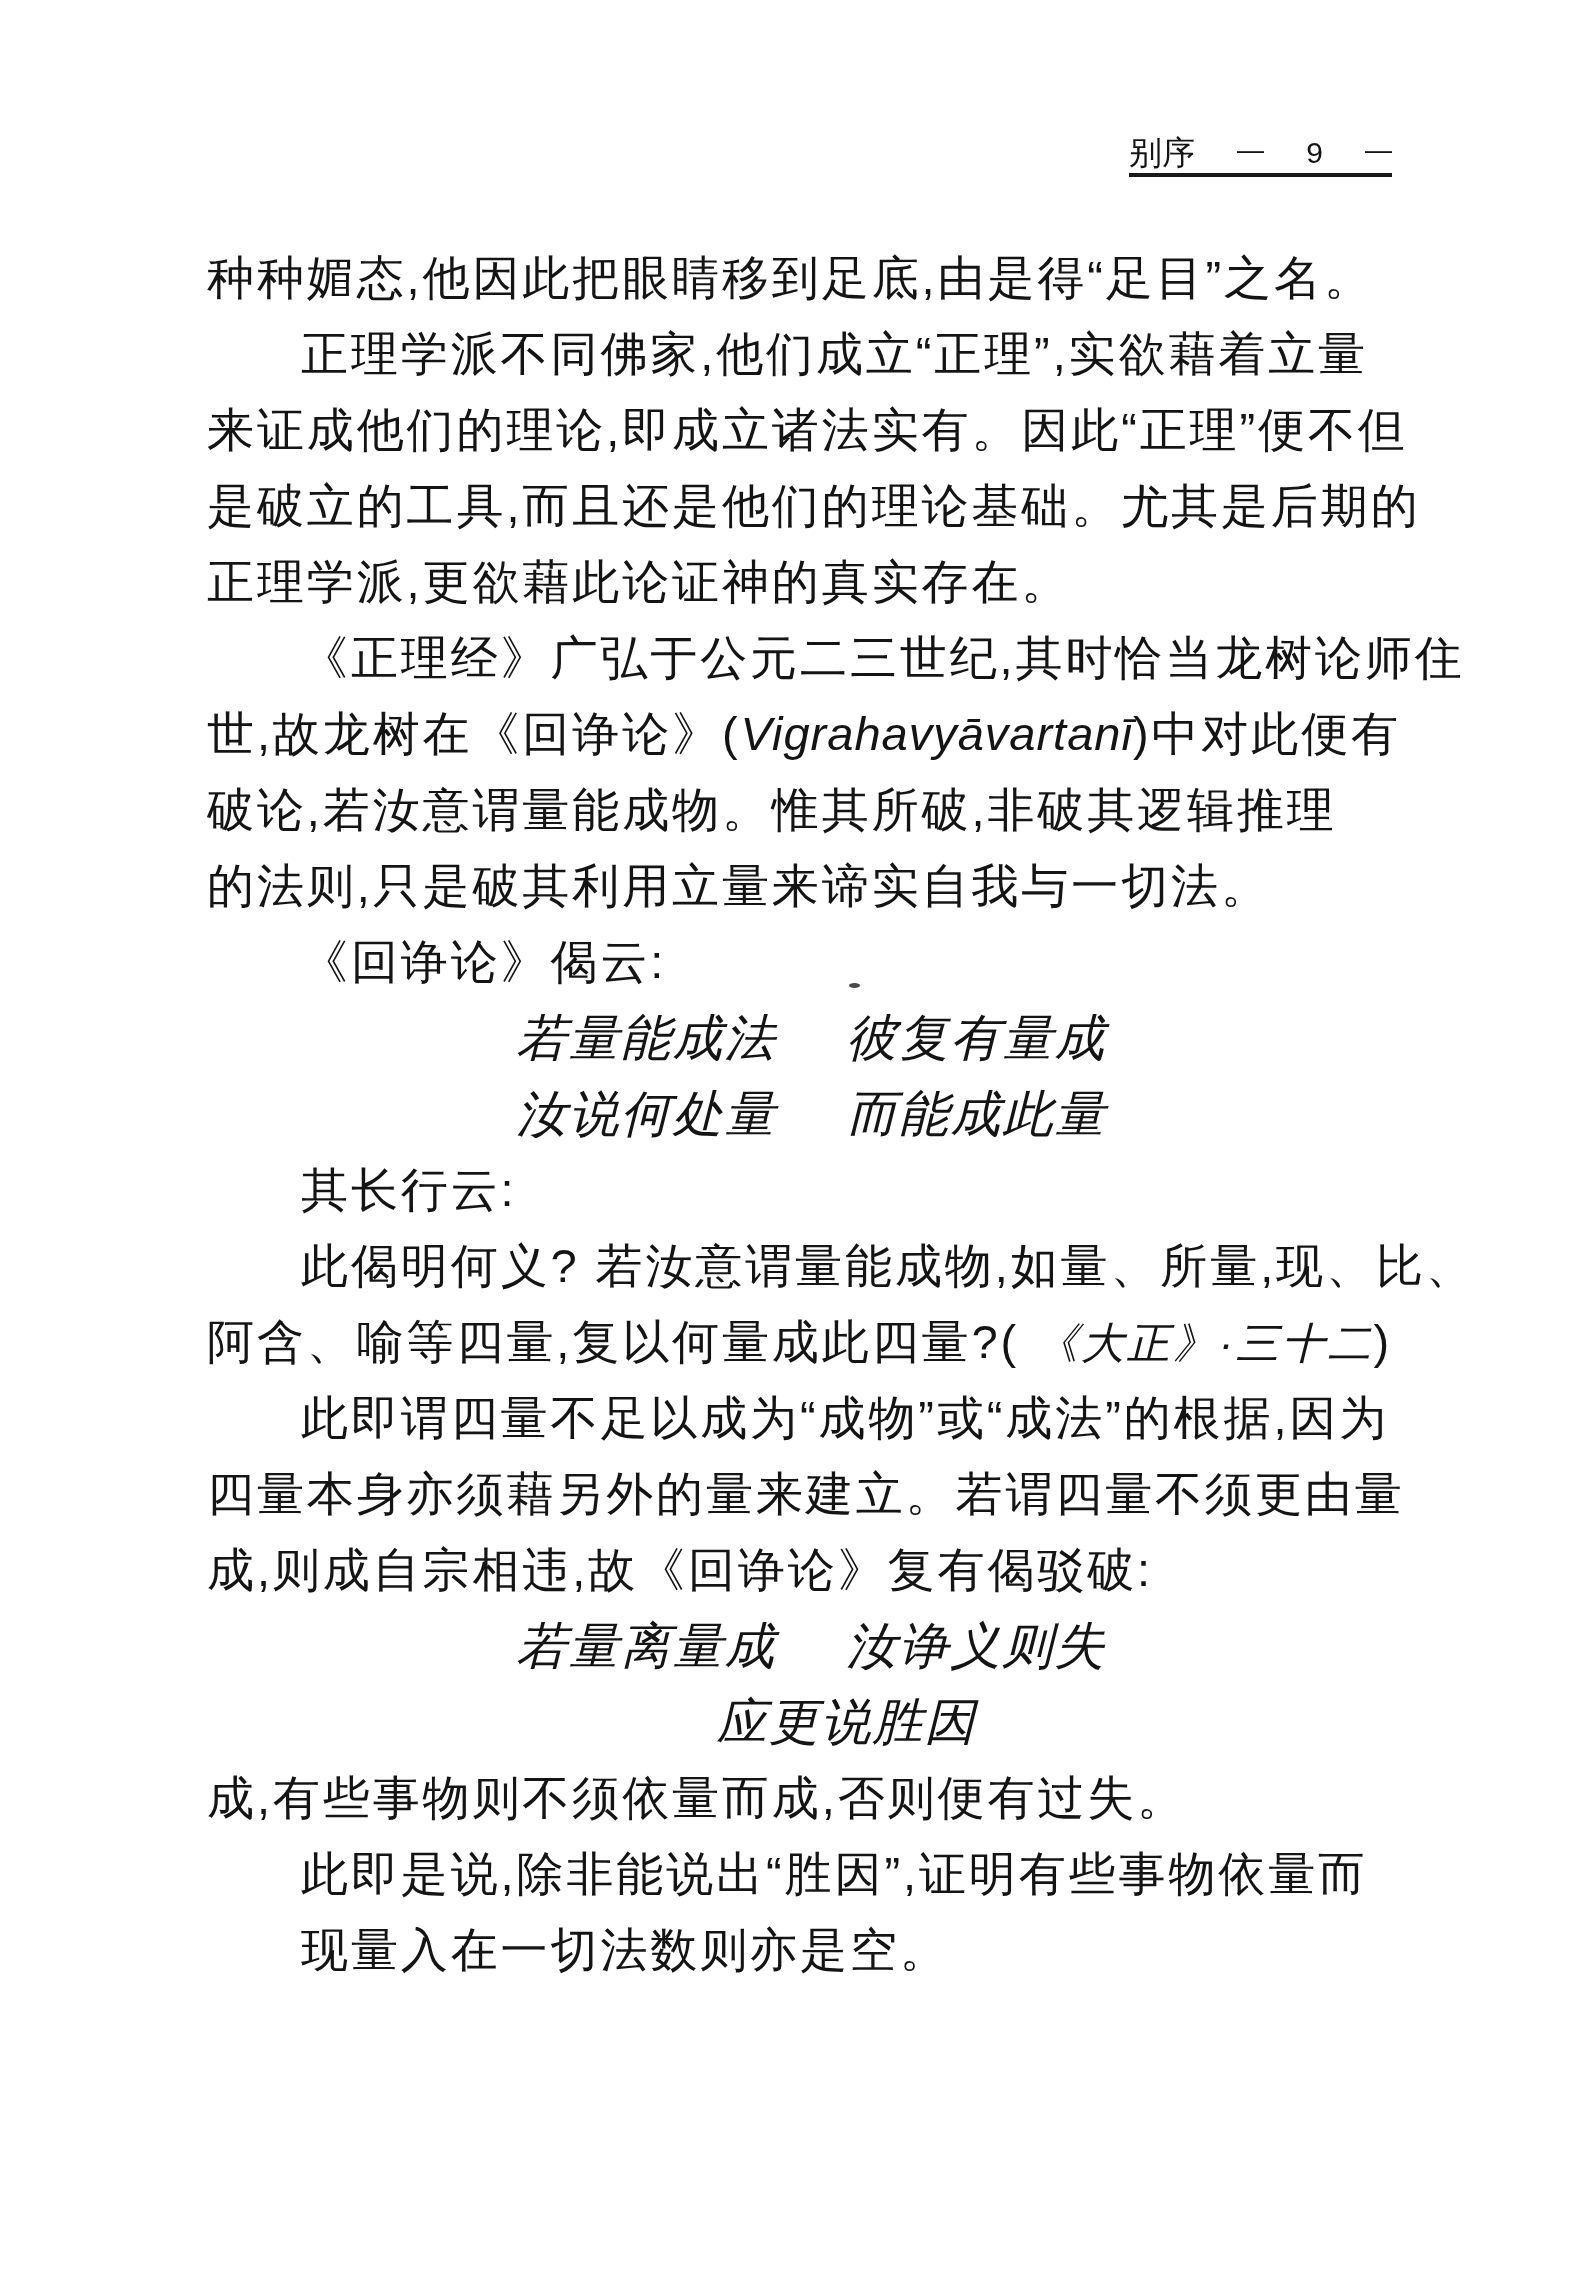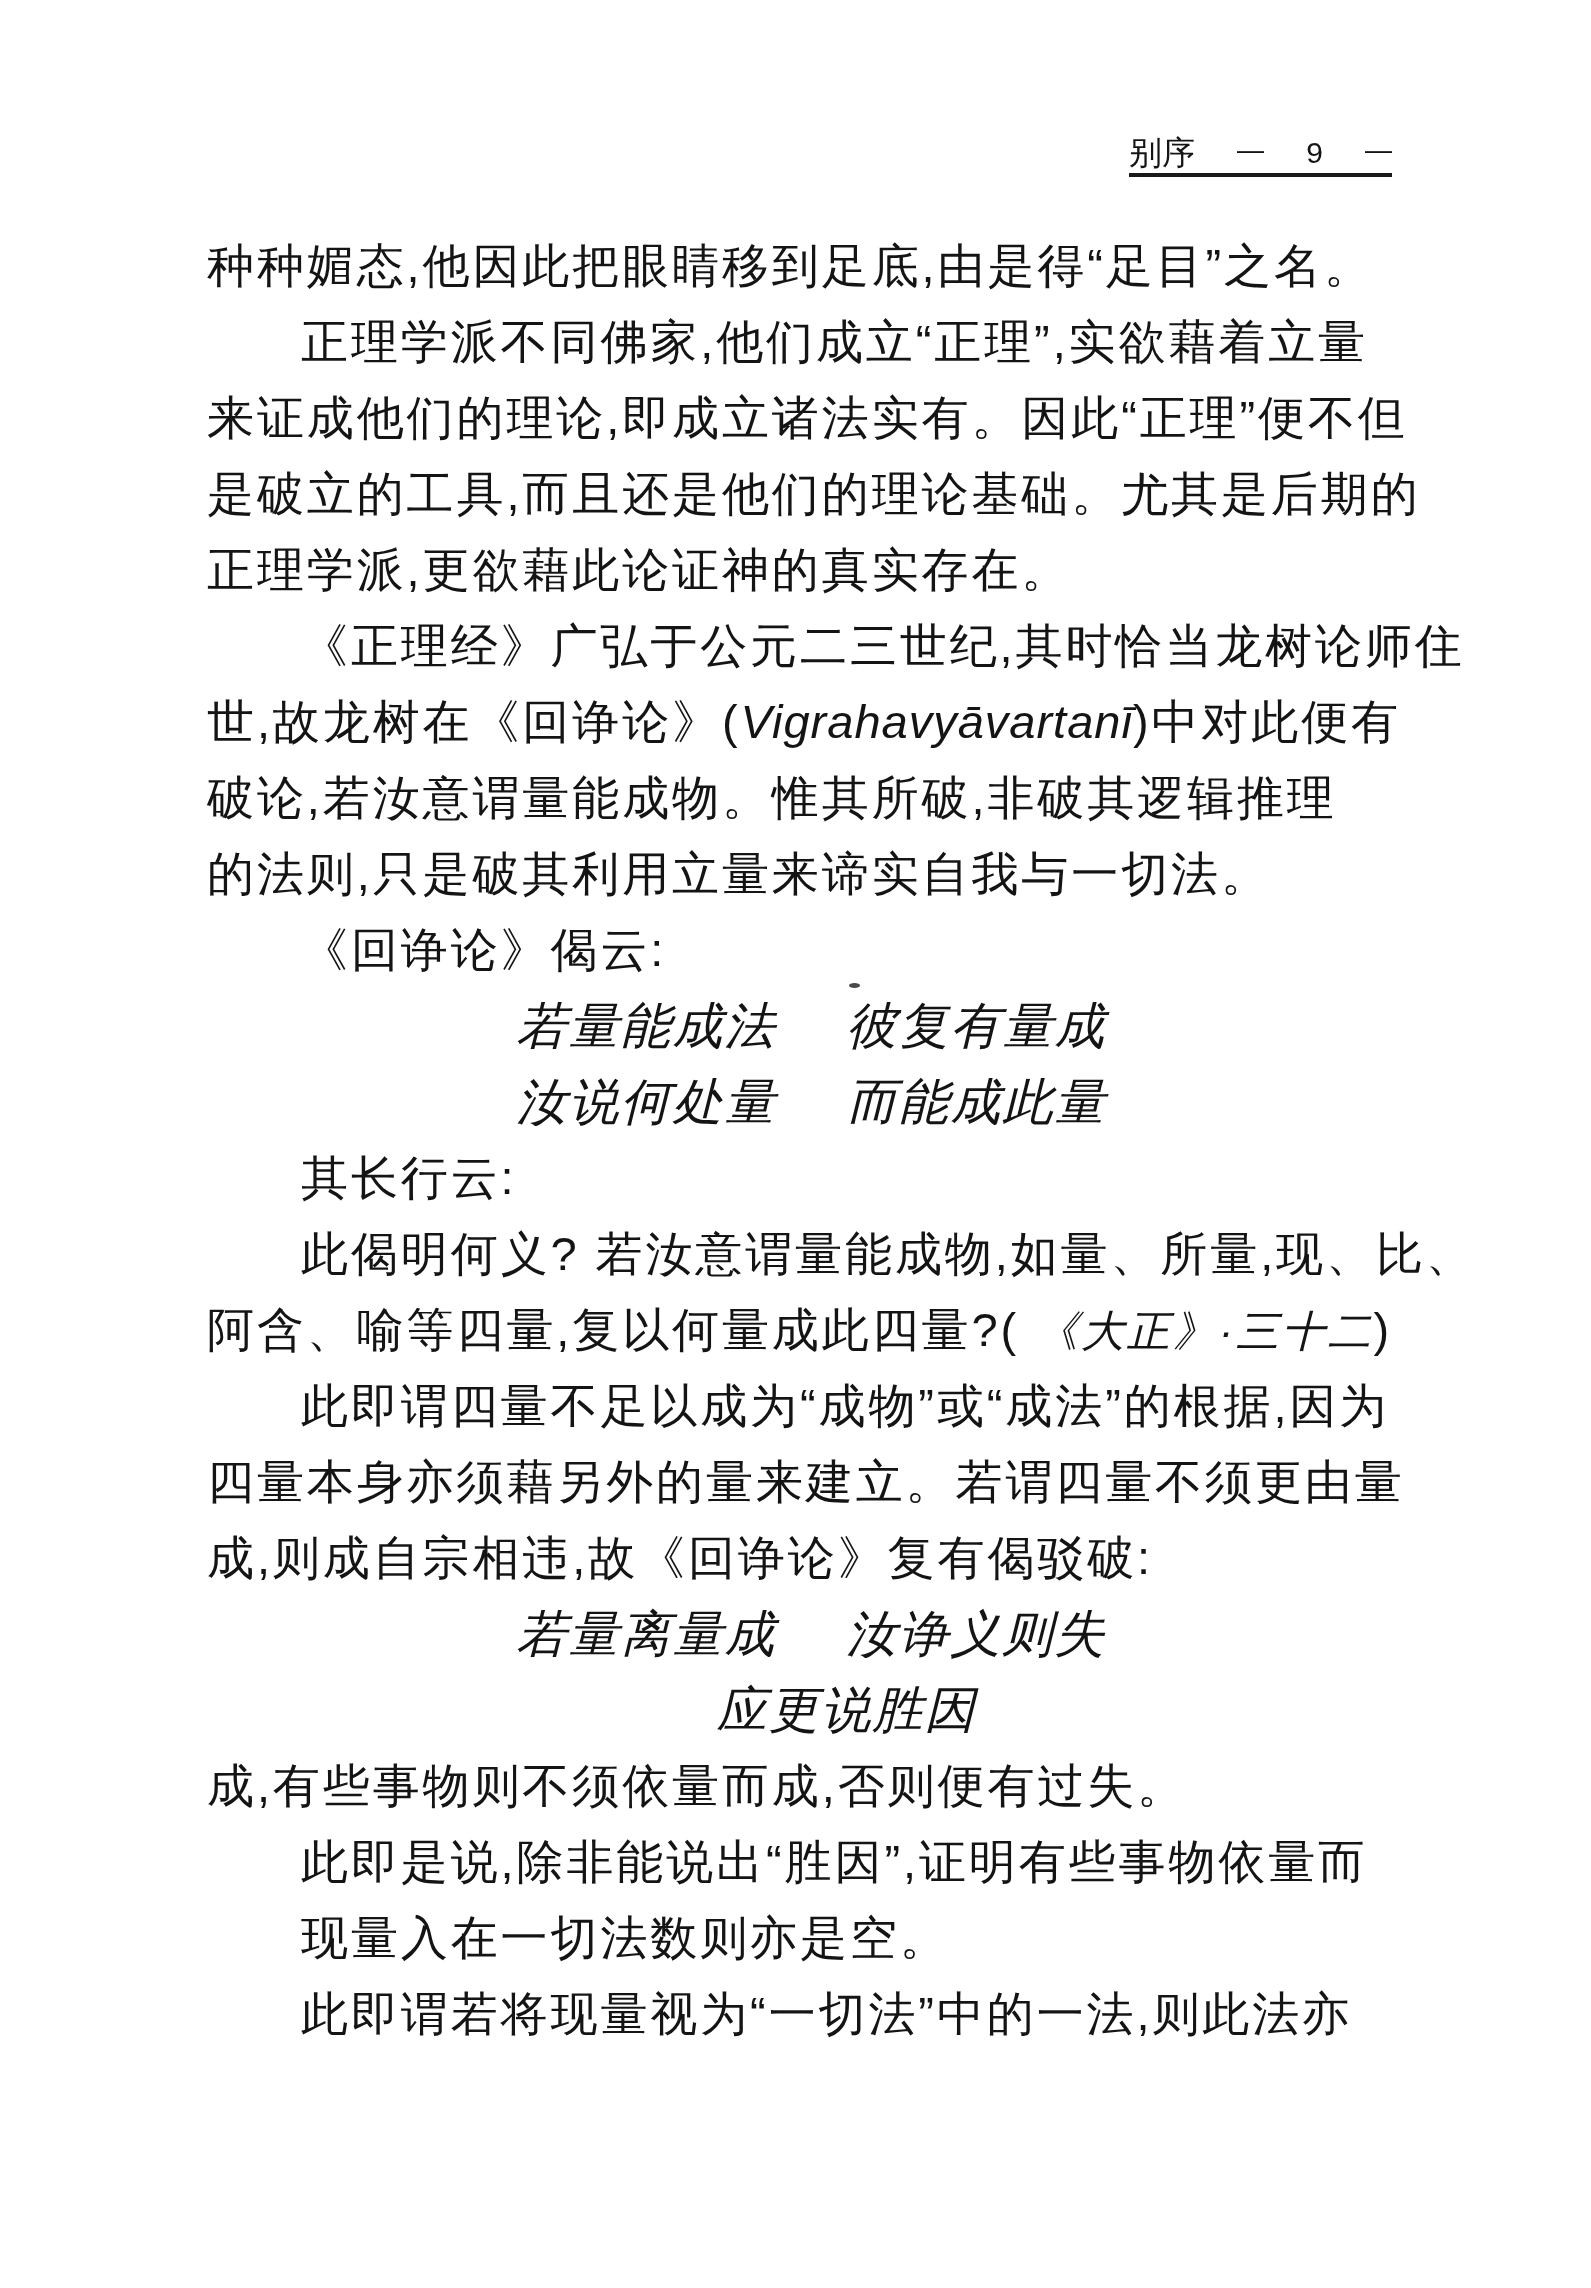--- a/index.html
+++ b/index.html
@@ -41,21 +41,21 @@
     left: 1129px;
     top: 173px;
     width: 263px;
     height: 3.9px;
     background: #1a1a1a;
   }
   
   .body-text {
     position: absolute;
     left: 207px;
-    top: 228px;
+    top: 240px;
     width: 1263px;
   }
   .line {
     height: 76px;
     line-height: 76px;
     font-size: 47px;
     letter-spacing: 2.9px;
     white-space: nowrap;
   }
   .line.indent { text-indent: 94px; }
@@ -129,17 +129,16 @@
         <span class="v-gap"></span>
         <span class="v-half">汝诤义则失</span>
       </div>
       <div class="line verse">
         <span class="v-gap"></span>
         <span class="v-half">应更说胜因</span>
       </div>
       <div class="line body"><span class="seg song">成,有些事物则不须依量而成,否则便有过失。</span></div>
       <div class="line body indent"><span class="seg song">此即是说,除非能说出“胜因”,证明有些事物依量而</span></div>
       <div class="line body indent"><span class="seg song">现量入在一切法数则亦是空。</span></div>
-      <div class="line body indent"><span class="seg song">此即谓若将现量视为“一切法”中的一法,则此法亦</span></div>
     </div>
 
 </div>
 
 
 </body></html>

